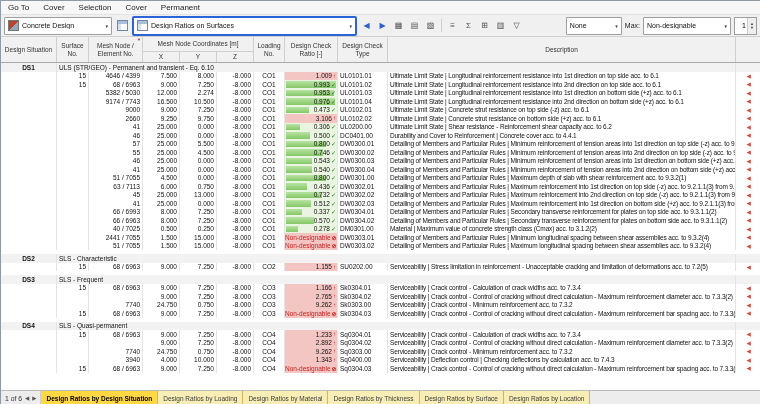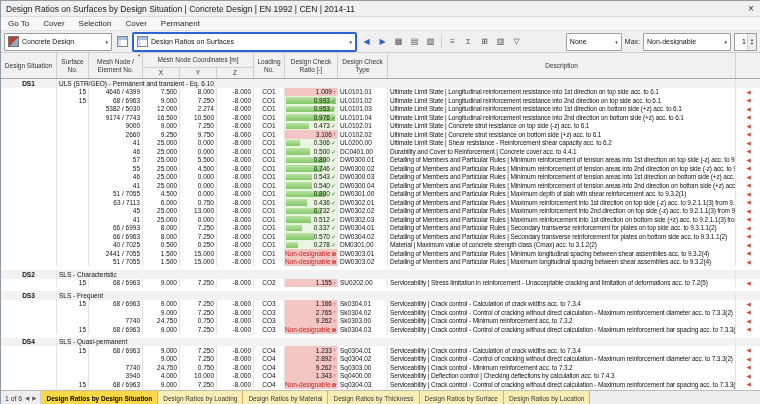--- a/index.html
+++ b/index.html
@@ -73,24 +73,20 @@
   .pager .nav{font-size:5.5px;color:#555;}
   .tabs{display:flex;align-items:stretch;overflow:hidden;}
   .tab{display:flex;align-items:center;padding:0 5px;border-right:1px solid #cdb85e;background:#f8eeb5;color:#3a3a3a;white-space:nowrap;font-size:6.5px;}
   .tab.active{background:#ffd843;font-weight:bold;color:#000;}
 </style>
 </head>
 <body>
 
 <div class="window">
 
-  <div class="titlebar">
-    <div class="title">Design Ratios on Surfaces by Design Situation | Concrete Design | EN 1992 | CEN | 2014-11</div>
-    <div class="close-btn">×</div>
-  </div>
 
   <div class="menubar" id="menubar">
       <div class="menu-item">Go To</div>
       <div class="menu-item">Cover</div>
       <div class="menu-item">Selection</div>
       <div class="menu-item">Cover</div>
       <div class="menu-item">Permanent</div>
     </div>
 
   <div class="toolbar">

